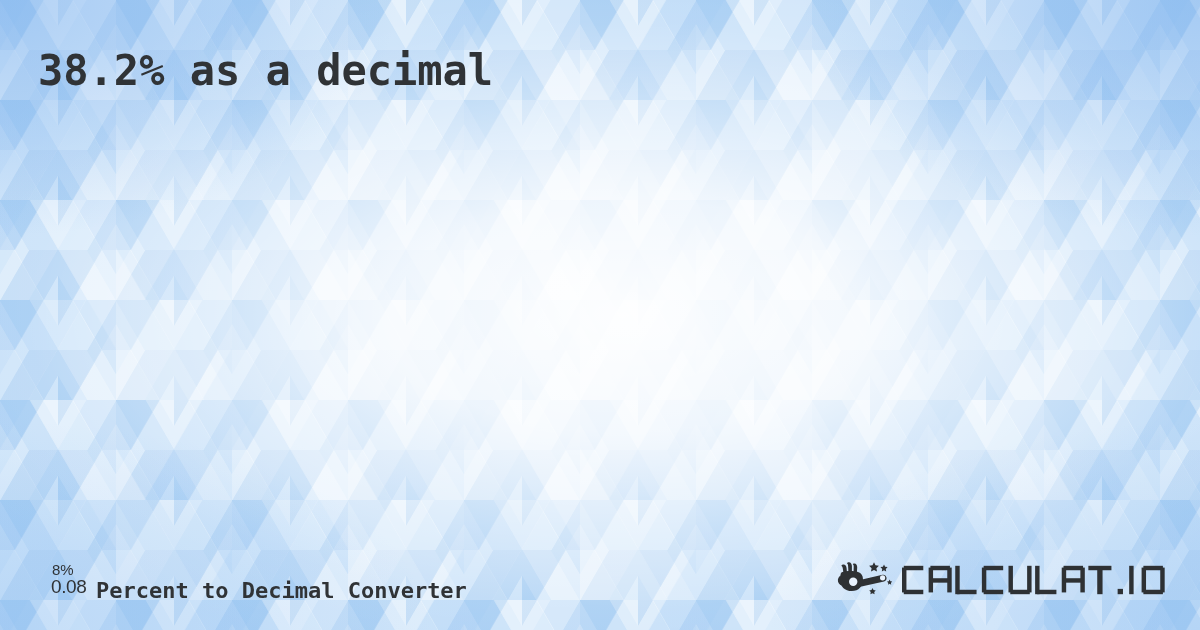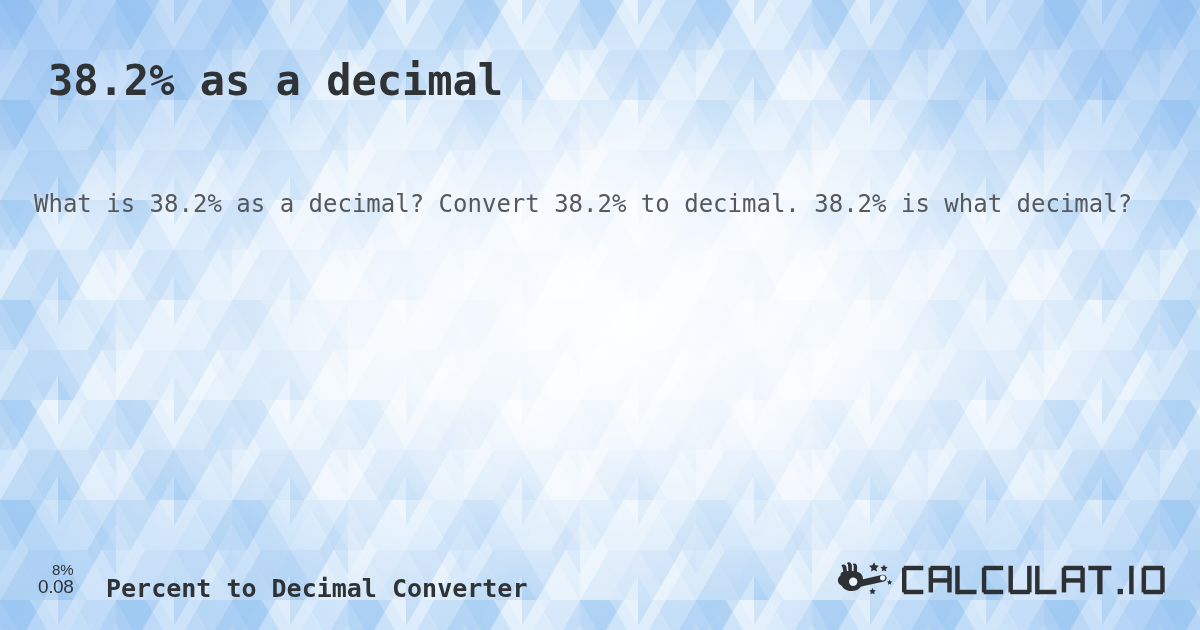--- a/index.html
+++ b/index.html
@@ -83,21 +83,21 @@
     position: relative;
     z-index: 5;
     width: 1200px;
     height: 630px;
   }
 
   .page-title {
     position: absolute;
     left: 34px;
     top: 42px;
-    margin: 14px;
+    margin: 4px;
     font-family: "DejaVu Sans Mono", monospace;
     font-size: 42px;
     font-weight: bold;
     letter-spacing: 0px;
     color: #303336;
     white-space: nowrap;
   }
 
   .lead {
     position: absolute;
@@ -153,35 +153,34 @@
   .pct-icon .pct-top {
     position: absolute;
     left: 18px;
     top: 4px;
     font-size: 15px;
     line-height: 16px;
     letter-spacing: -.2px;
   }
   .pct-icon .pct-bottom {
     position: absolute;
-    left: 4px;
+    left: 17px;
     top: 19px;
     font-size: 19px;
     line-height: 20px;
     letter-spacing: -.4px;
   }
 
   .footer-label {
     font-family: "DejaVu Sans Mono", monospace;
-    font-size: 25px;
+    font-size: 22px;
     font-weight: bold;
     color: #303336;
     white-space: nowrap;
     padding-bottom: 3px;
-    margin-left: 10px;
   }
 
   
   .footer-right {
     position: absolute;
     right: 30px;
     bottom: 2px;
     display: flex;
     align-items: center;
     height: 48px;
@@ -213,21 +212,20 @@
   <div class="bg-layer bg-tri-a"></div>
   <div class="bg-layer bg-tri-b"></div>
   <div class="bg-layer bg-tri-c"></div>
   <div class="bg-layer bg-glow"></div>
   <div class="bg-layer bg-corner"></div>
 
   <div class="content">
 
     <h1 class="page-title">38.2% as a decimal</h1>
 
-    <p class="lead">What is 38.2% as a decimal? Convert 38.2% to decimal. 38.2% is what decimal?</p>
 
 
     <div class="footer">
 
       <div class="footer-left">
 
         <div class="pct-icon">
           <span class="pct-top">8%</span>
           <span class="pct-bottom">0.08</span>
         </div>

